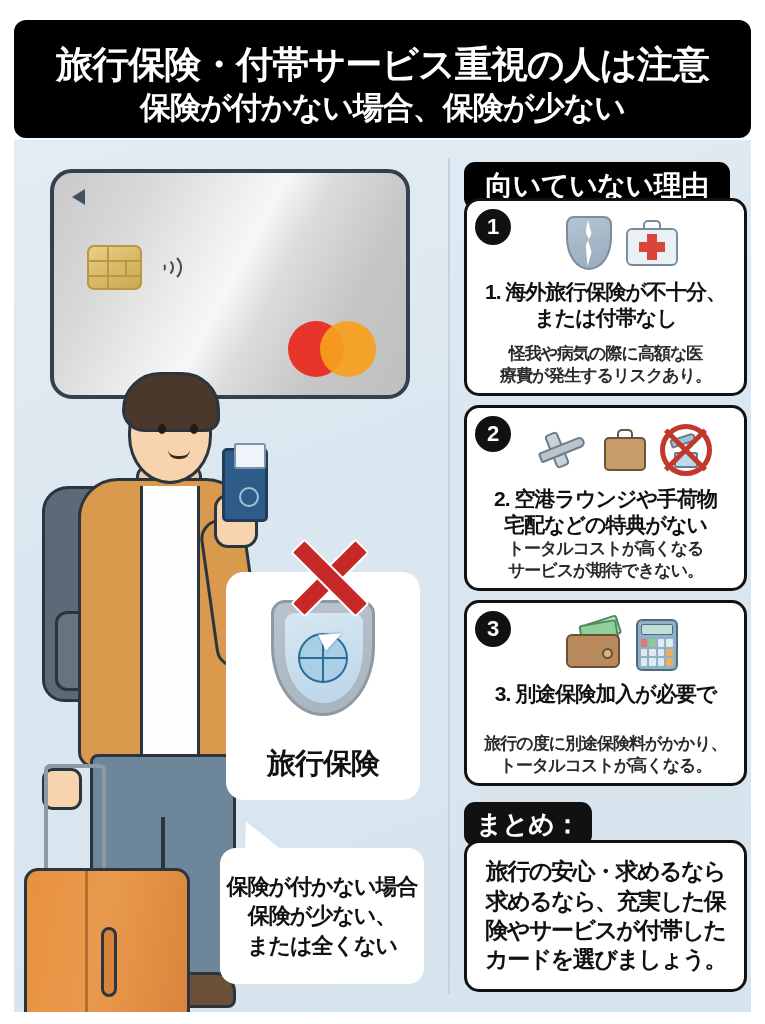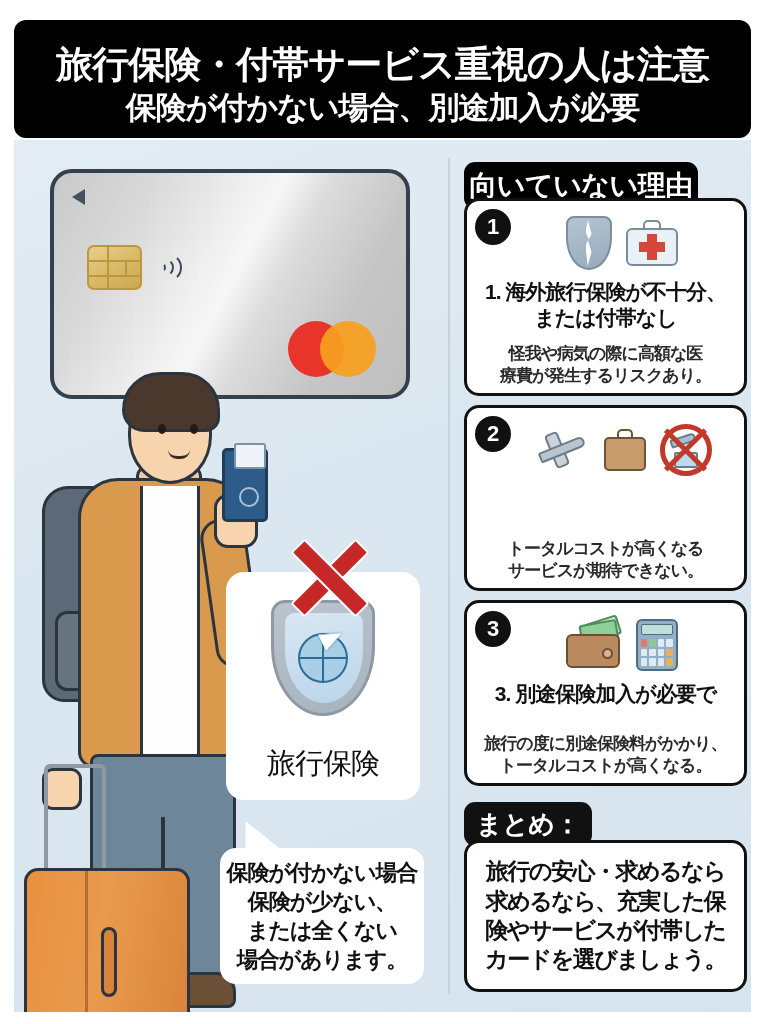--- a/index.html
+++ b/index.html
@@ -230,21 +230,21 @@
     background:#2e6c96;
   }
   .ins-plane {
     position:absolute; left:36px; top:16px; width:0; height:0;
     border-left:22px solid #ffffff;
     border-top:9px solid transparent; border-bottom:9px solid transparent;
     transform:rotate(-26deg); filter:drop-shadow(0 0 1px #2e6c96);
   }
   .ins-label {
     position:absolute; left:0; bottom:16px; width:100%;
-    text-align:center; font-size:29px; font-weight:normal; color:#111111;
+    text-align:center; font-size:29px; font-weight:bold; color:#111111;
     letter-spacing:-1px;
   }
 
   
   .bubble {
     position:absolute; left:206px; top:708px; width:204px; height:136px;
     background:#ffffff; border-radius:16px;
     display:flex; flex-direction:column; align-items:center; justify-content:center;
   }
   .bubble-tail {
@@ -255,21 +255,21 @@
   }
   .bubble-line {
     font-size:22px; font-weight:bold; color:#111111;
     line-height:1.32; letter-spacing:-1px; white-space:nowrap;
   }
 
   
   .right-panel { position:absolute; left:442px; top:0; width:295px; height:872px; }
 
   .reasons-title {
-    position:absolute; left:8px; top:22px; width:234px; height:47px;
+    position:absolute; left:8px; top:22px; width:266px; height:47px;
     background:#000000; border-radius:11px;
     display:flex; align-items:center; justify-content:center;
   }
   .reasons-title span {
     color:#ffffff; font-size:28px; font-weight:bold; letter-spacing:-0.5px;
     white-space:nowrap;
   }
 
   .reason-card {
     position:absolute; left:8px; width:283px;
@@ -425,21 +425,21 @@
     line-height:1.28; letter-spacing:-1.5px; white-space:nowrap;
   }
 </style>
 </head>
 <body>
 
 <div class="poster">
 
   <div class="header">
     <div class="header-line1">旅行保険・付帯サービス重視の人は注意</div>
-    <div class="header-line2">保険が付かない場合、別途加入が必要</div>
+    <div class="header-line2">保険が付かない場合、保険が少ない</div>
   </div>
 
   <div class="body-frame">
     <div class="divider"></div>
 
     <div class="left-panel">
 
       <div class="credit-card">
         <div class="card-arrow"></div>
         <div class="card-chip">
@@ -500,21 +500,20 @@
       <div class="red-x">
           <span></span>
           <span></span>
         </div>
 
       <div class="bubble-tail"></div>
       <div class="bubble">
         <div class="bubble-line">保険が付かない場合</div>
         <div class="bubble-line">保険が少ない、</div>
         <div class="bubble-line">または全くない</div>
-        <div class="bubble-line">場合があります。</div>
       </div>
     </div>
 
     <div class="right-panel">
 
       <div class="reasons-title">
         <span>向いていない理由</span>
       </div>
 
       <div class="reason-card rc1">
@@ -552,20 +551,24 @@
             <div class="ch"></div>
               <div class="cb"></div>
           </div>
           <div class="ic ic-noplane">
             <div class="mini"></div>
               <div class="bars"></div>
             <div class="ring"></div>
               <div class="slash"></div>
               <div class="slash2"></div>
           </div>
+        </div>
+        <div class="rc-head">
+          <div>2. 空港ラウンジや手荷物</div>
+          <div>宅配などの特典がない</div>
         </div>
         <div class="rc-sub">
           <div>トータルコストが高くなる</div>
           <div>サービスが期待できない。</div>
         </div>
       </div>
 
       <div class="reason-card rc3">
         <div class="badge">3</div>
         <div class="rc-icons">

